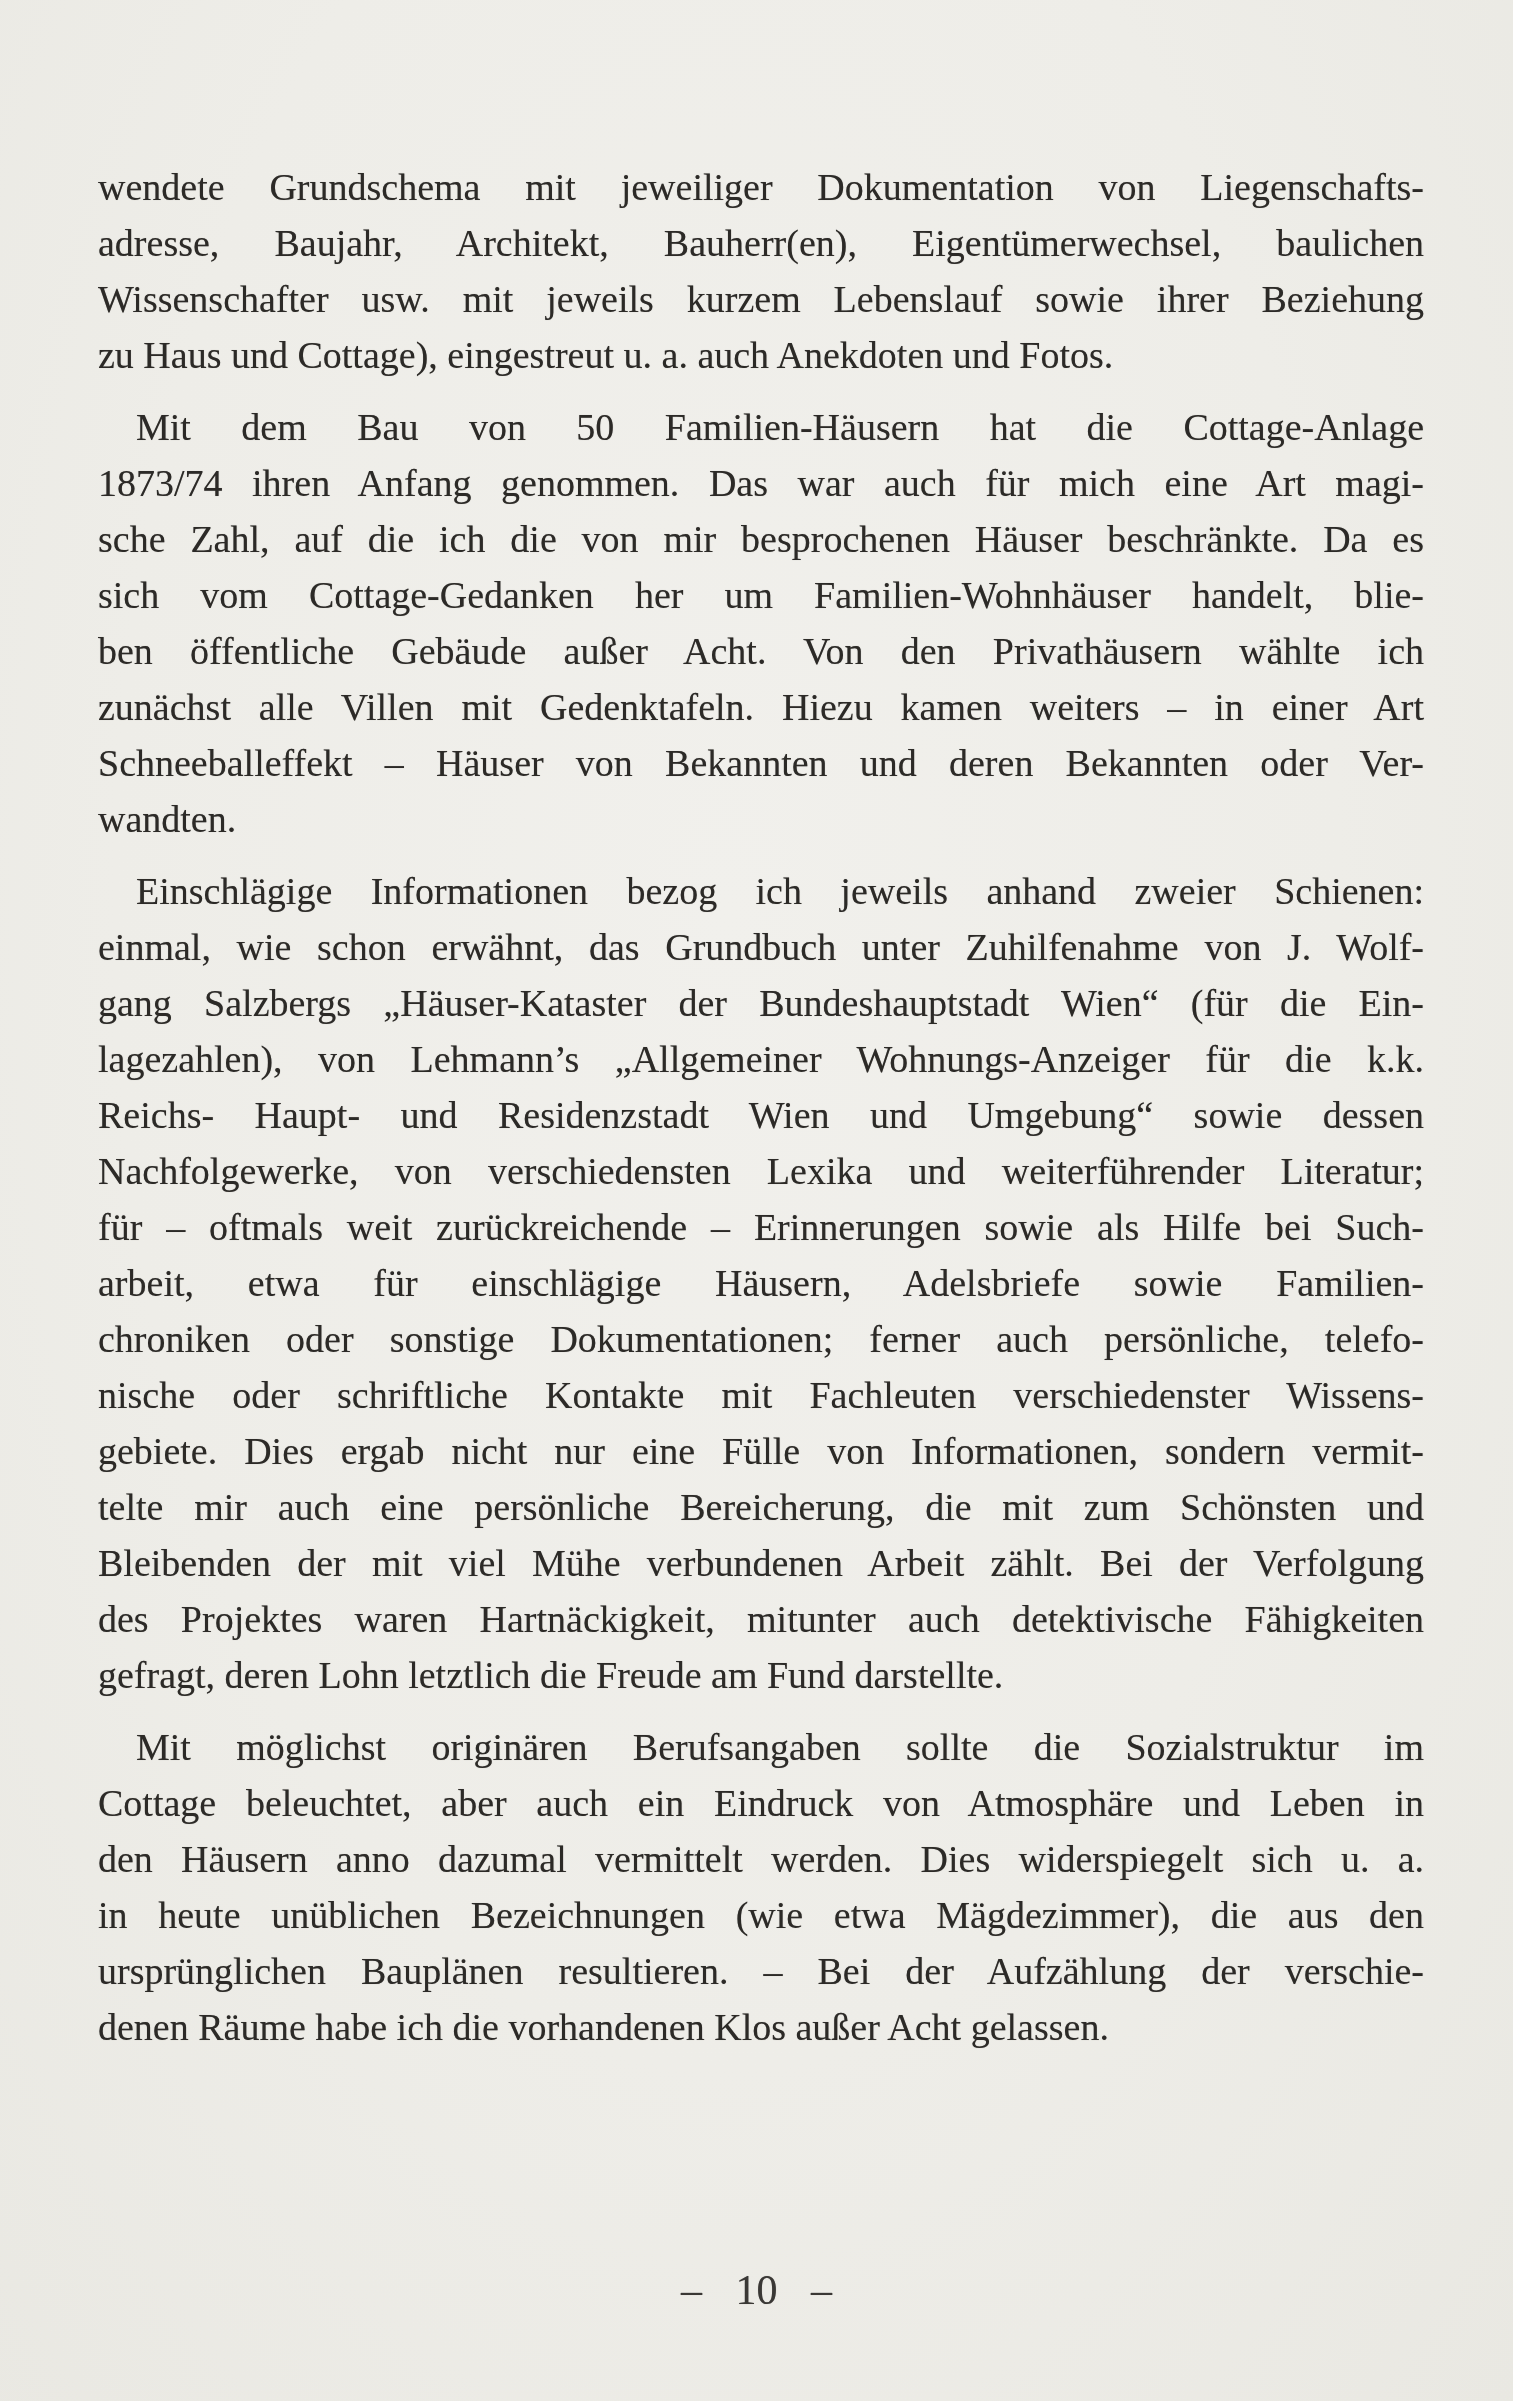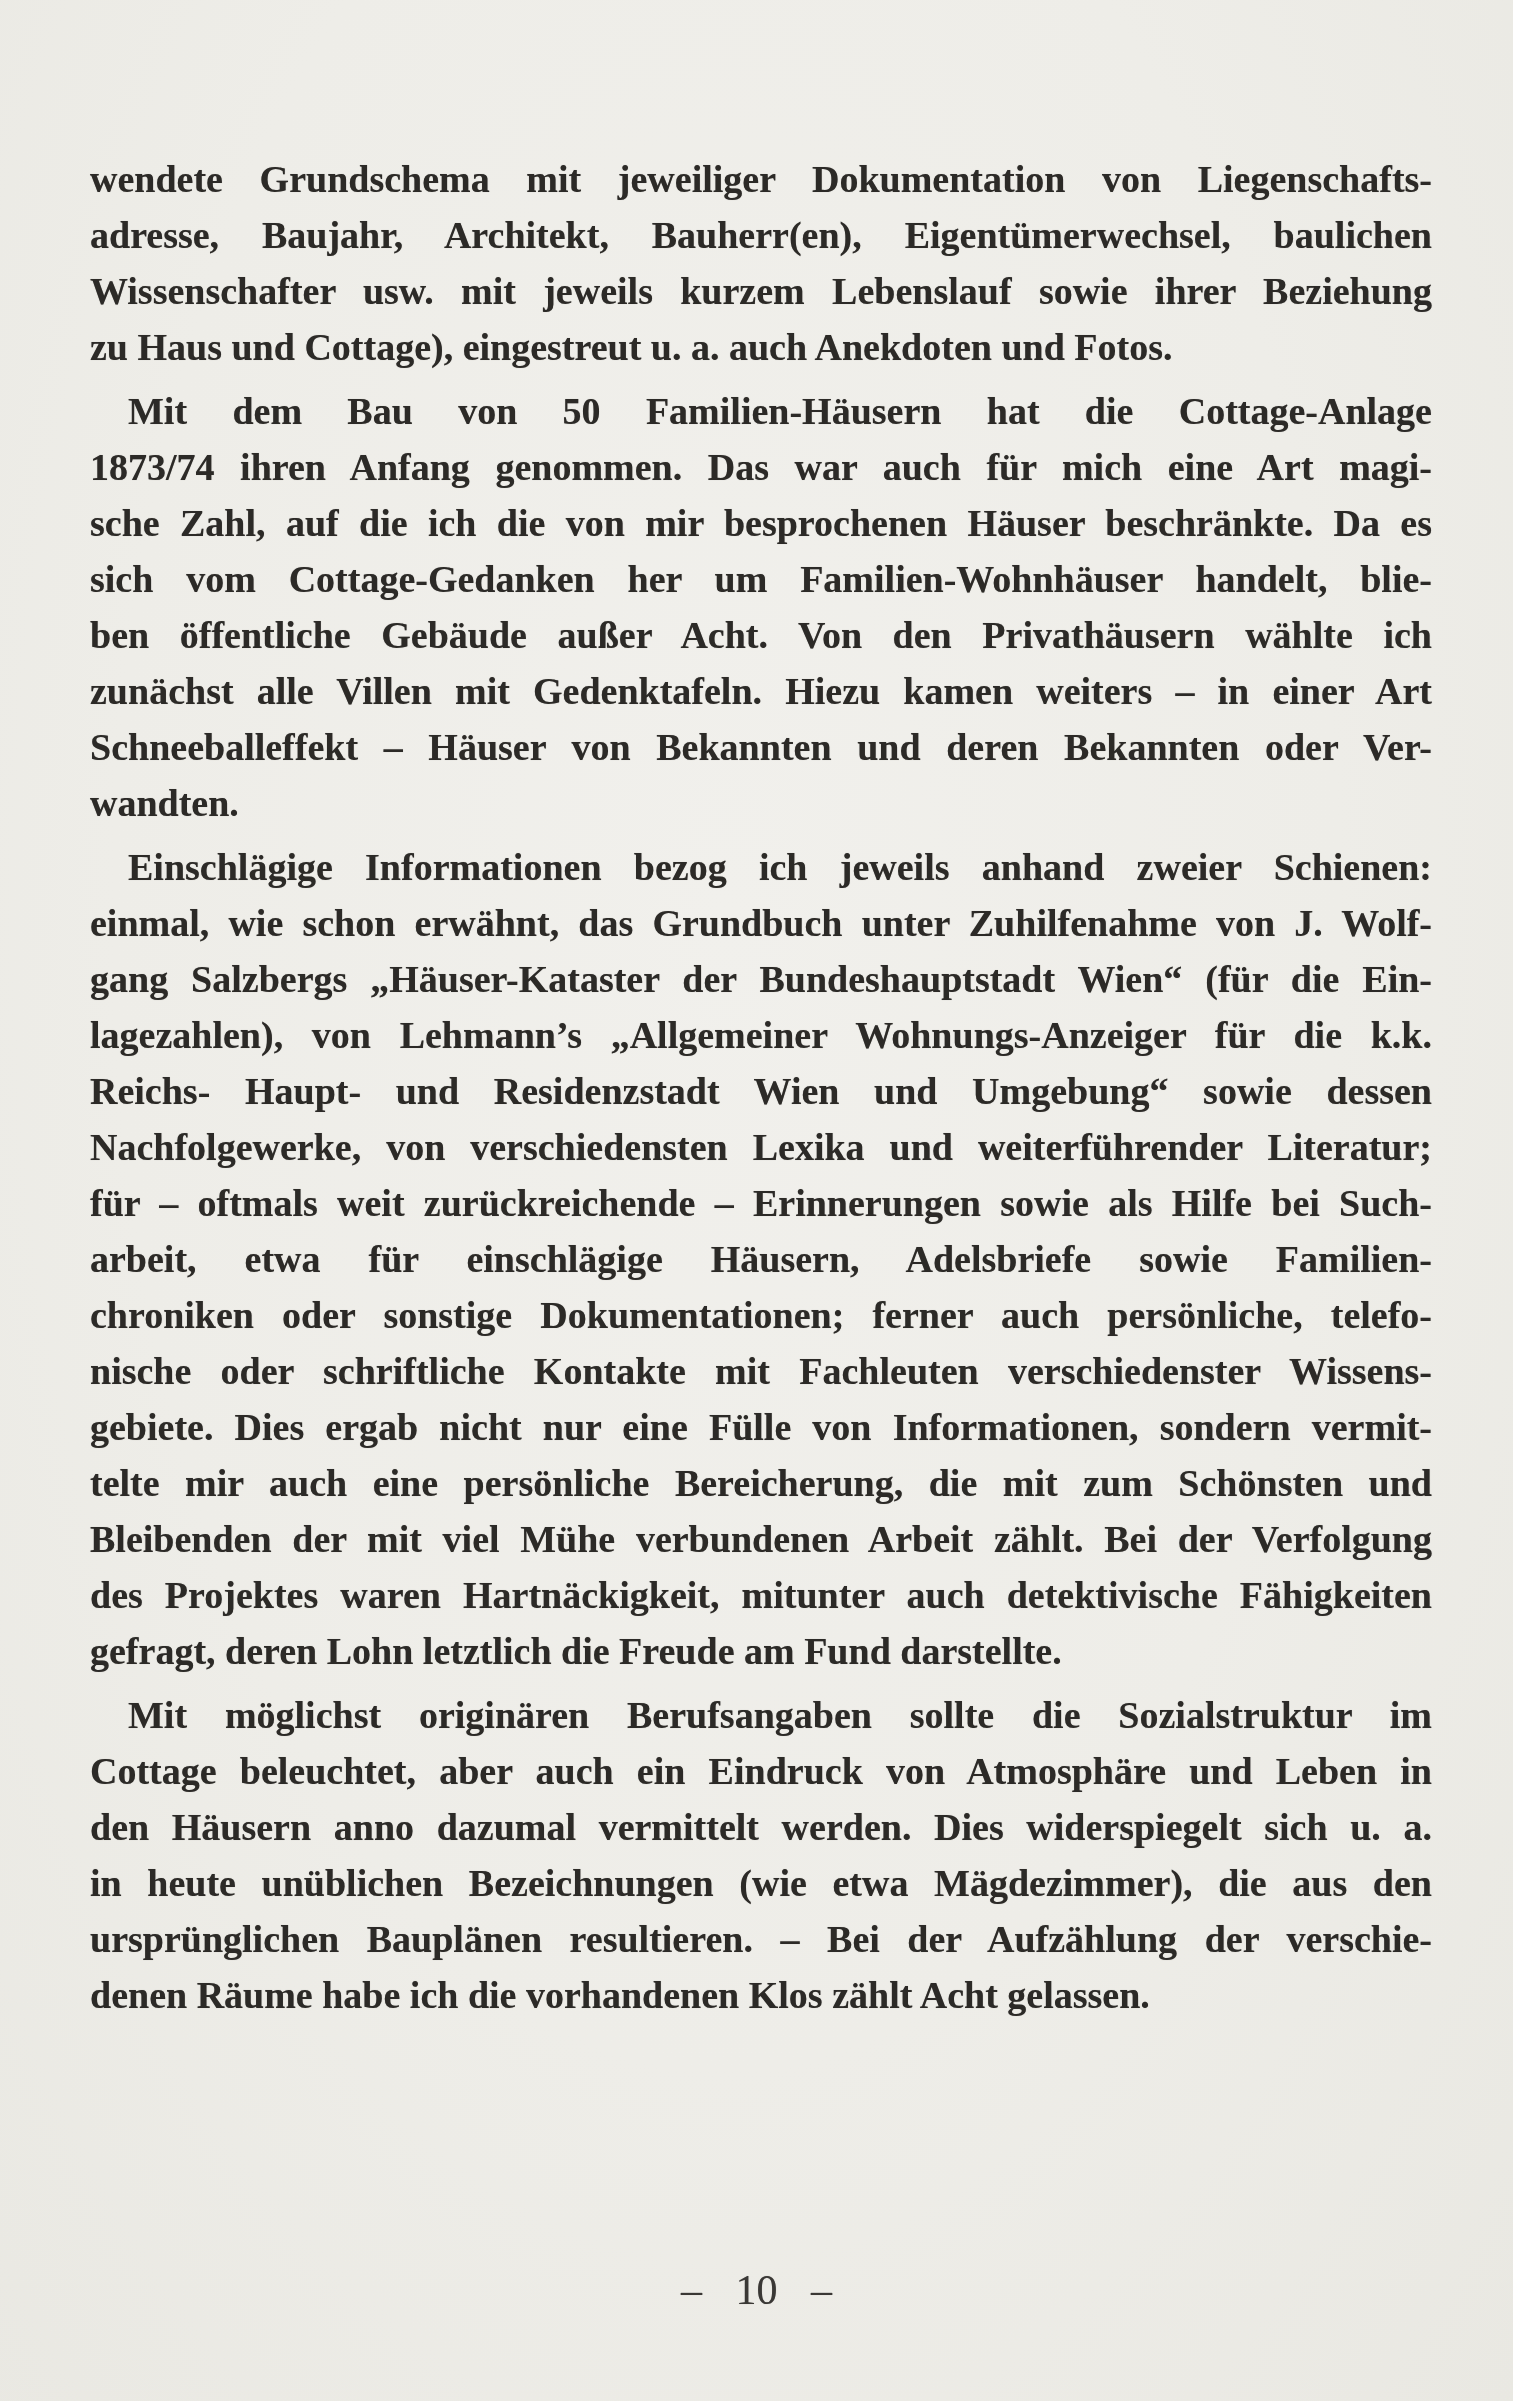--- a/index.html
+++ b/index.html
@@ -20,23 +20,22 @@
     font-family: "Liberation Serif", "DejaVu Serif", serif;
     color: #2c2a27;
   }
   .text-block {
     position: absolute;
     left: 82px;
     top: 143px;
     width: 1358px;
   }
   .para {
-    margin: 8px;
+    margin: 16px;
     padding: 0;
-    font-weight: bold;
   }
   .ln {
     font-size: 38px;
     line-height: 56px;
     text-align: justify;
     text-align-last: justify;
     white-space: normal;
     text-shadow: 0 0 0.7px rgba(44, 42, 39, 0.45);
   }
   .ln.end {
@@ -100,20 +99,20 @@
       <div class="ln">des Projektes waren Hartnäckigkeit, mitunter auch detektivische Fähigkeiten</div>
       <div class="ln end">gefragt, deren Lohn letztlich die Freude am Fund darstellte.</div>
     </section>
 
     <section class="para">
       <div class="ln ind">Mit möglichst originären Berufsangaben sollte die Sozialstruktur im</div>
       <div class="ln">Cottage beleuchtet, aber auch ein Eindruck von Atmosphäre und Leben in</div>
       <div class="ln">den Häusern anno dazumal vermittelt werden. Dies widerspiegelt sich u. a.</div>
       <div class="ln">in heute unüblichen Bezeichnungen (wie etwa Mägdezimmer), die aus den</div>
       <div class="ln">ursprünglichen Bauplänen resultieren. – Bei der Aufzählung der verschie-</div>
-      <div class="ln end">denen Räume habe ich die vorhandenen Klos zählt Acht gelassen.</div>
+      <div class="ln end">denen Räume habe ich die vorhandenen Klos außer Acht gelassen.</div>
     </section>
 
   </main>
 
   <footer class="folio">– 10 –</footer>
 </div>
 
 
 </body></html>

